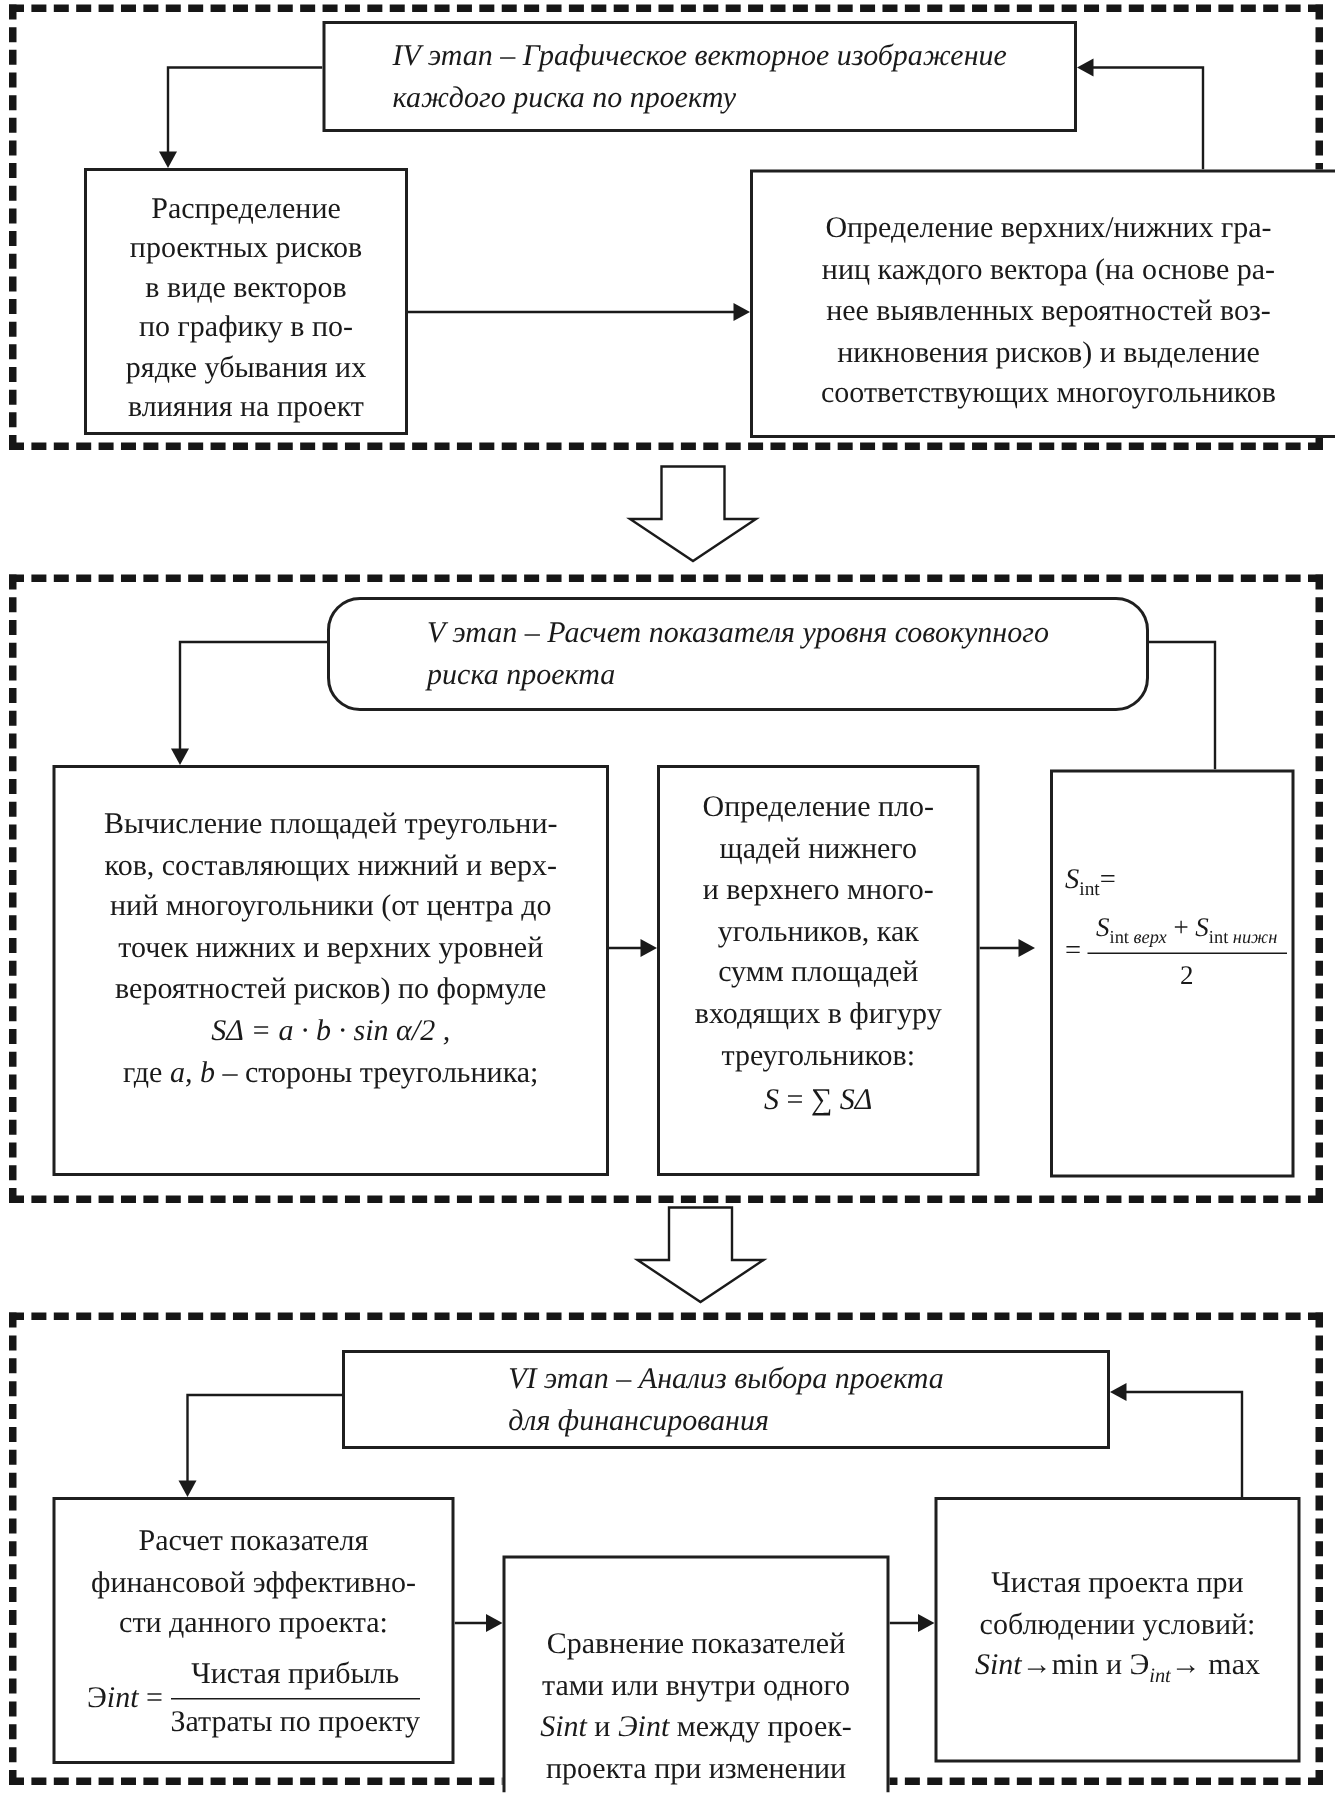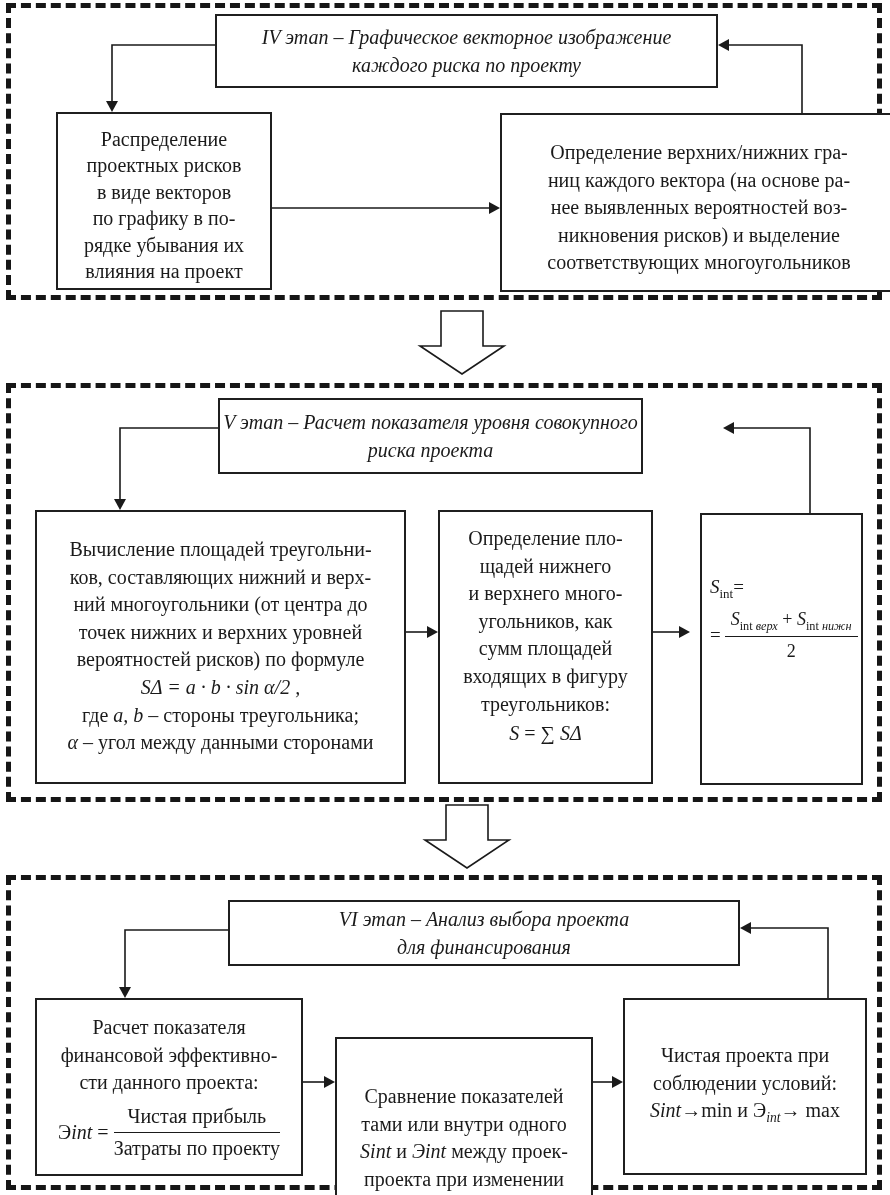--- a/index.html
+++ b/index.html
@@ -9,21 +9,21 @@
     overflow:hidden;
   }
   .overlay{position:absolute;left:0;top:0;width:890px;height:1195px;z-index:1;}
   .stage{position:absolute;border:5px dashed #161616;box-sizing:border-box;background:transparent;}
   .box{
     position:absolute;border:2px solid #1f1f1f;box-sizing:border-box;background:#fff;z-index:2;
     text-align:center;font-size:20px;line-height:1.38;
   }
   .titlebox{
     position:absolute;border:2px solid #1f1f1f;box-sizing:border-box;background:#fff;z-index:2;
-    display:flex;align-items:center;justify-content:center;text-align:center;
+    display:flex;align-items:center;justify-content:center;text-align:left;
     font-style:italic;font-size:20px;line-height:1.4;
   }
   .pre{white-space:pre-line;display:block;}
   .it{font-style:italic;}
   .formula{font-style:italic;}
   .frac{display:inline-flex;flex-direction:column;text-align:center;vertical-align:middle;}
   .frac .num{border-bottom:1.6px solid #1a1a1a;padding:0 6px 2px 6px;}
   .frac .den{padding-top:2px;}
   sub{font-size:0.68em;}
   .frow{display:flex;align-items:center;justify-content:center;margin-top:6px;}
@@ -86,39 +86,36 @@
   </div>
 
   <div class="box" style="left:500px;top:113px;width:398px;height:179px;padding-top:24px;">
     <span class="pre">Определение верхних/нижних гра-
 ниц каждого вектора (на основе ра-
 нее выявленных вероятностей воз-
 никновения рисков) и выделение
 соответствующих многоугольников</span>
   </div>
 
-  <div class="titlebox" style="left:218px;top:398px;width:425px;height:76px;">
+  <div class="titlebox" style="left:218px;top:398px;width:548px;height:76px;border-radius:22px;">
     <span class="pre">V этап – Расчет показателя уровня совокупного
 риска проекта</span>
   </div>
 
   <div class="box" style="left:35px;top:510px;width:371px;height:274px;padding-top:24px;">
     <span class="pre">Вычисление площадей треугольни-
 ков, составляющих нижний и верх-
 ний многоугольники (от центра до
 точек нижних и верхних уровней
 вероятностей рисков) по формуле</span>
     <div>
       <span class="formula">SΔ = a · b · sin α/2 ,</span>
     </div>
     <div>
       <span>где </span><span class="it">a, b</span><span> – стороны треугольника;</span>
-    </div>
-    <div>
-      <span class="it">α</span><span> – угол между данными сторонами</span>
     </div>
   </div>
 
   <div class="box" style="left:438px;top:510px;width:215px;height:274px;padding-top:13px;">
     <span class="pre">Определение пло-
 щадей нижнего
 и верхнего много-
 угольников, как
 сумм площадей
 входящих в фигуру

